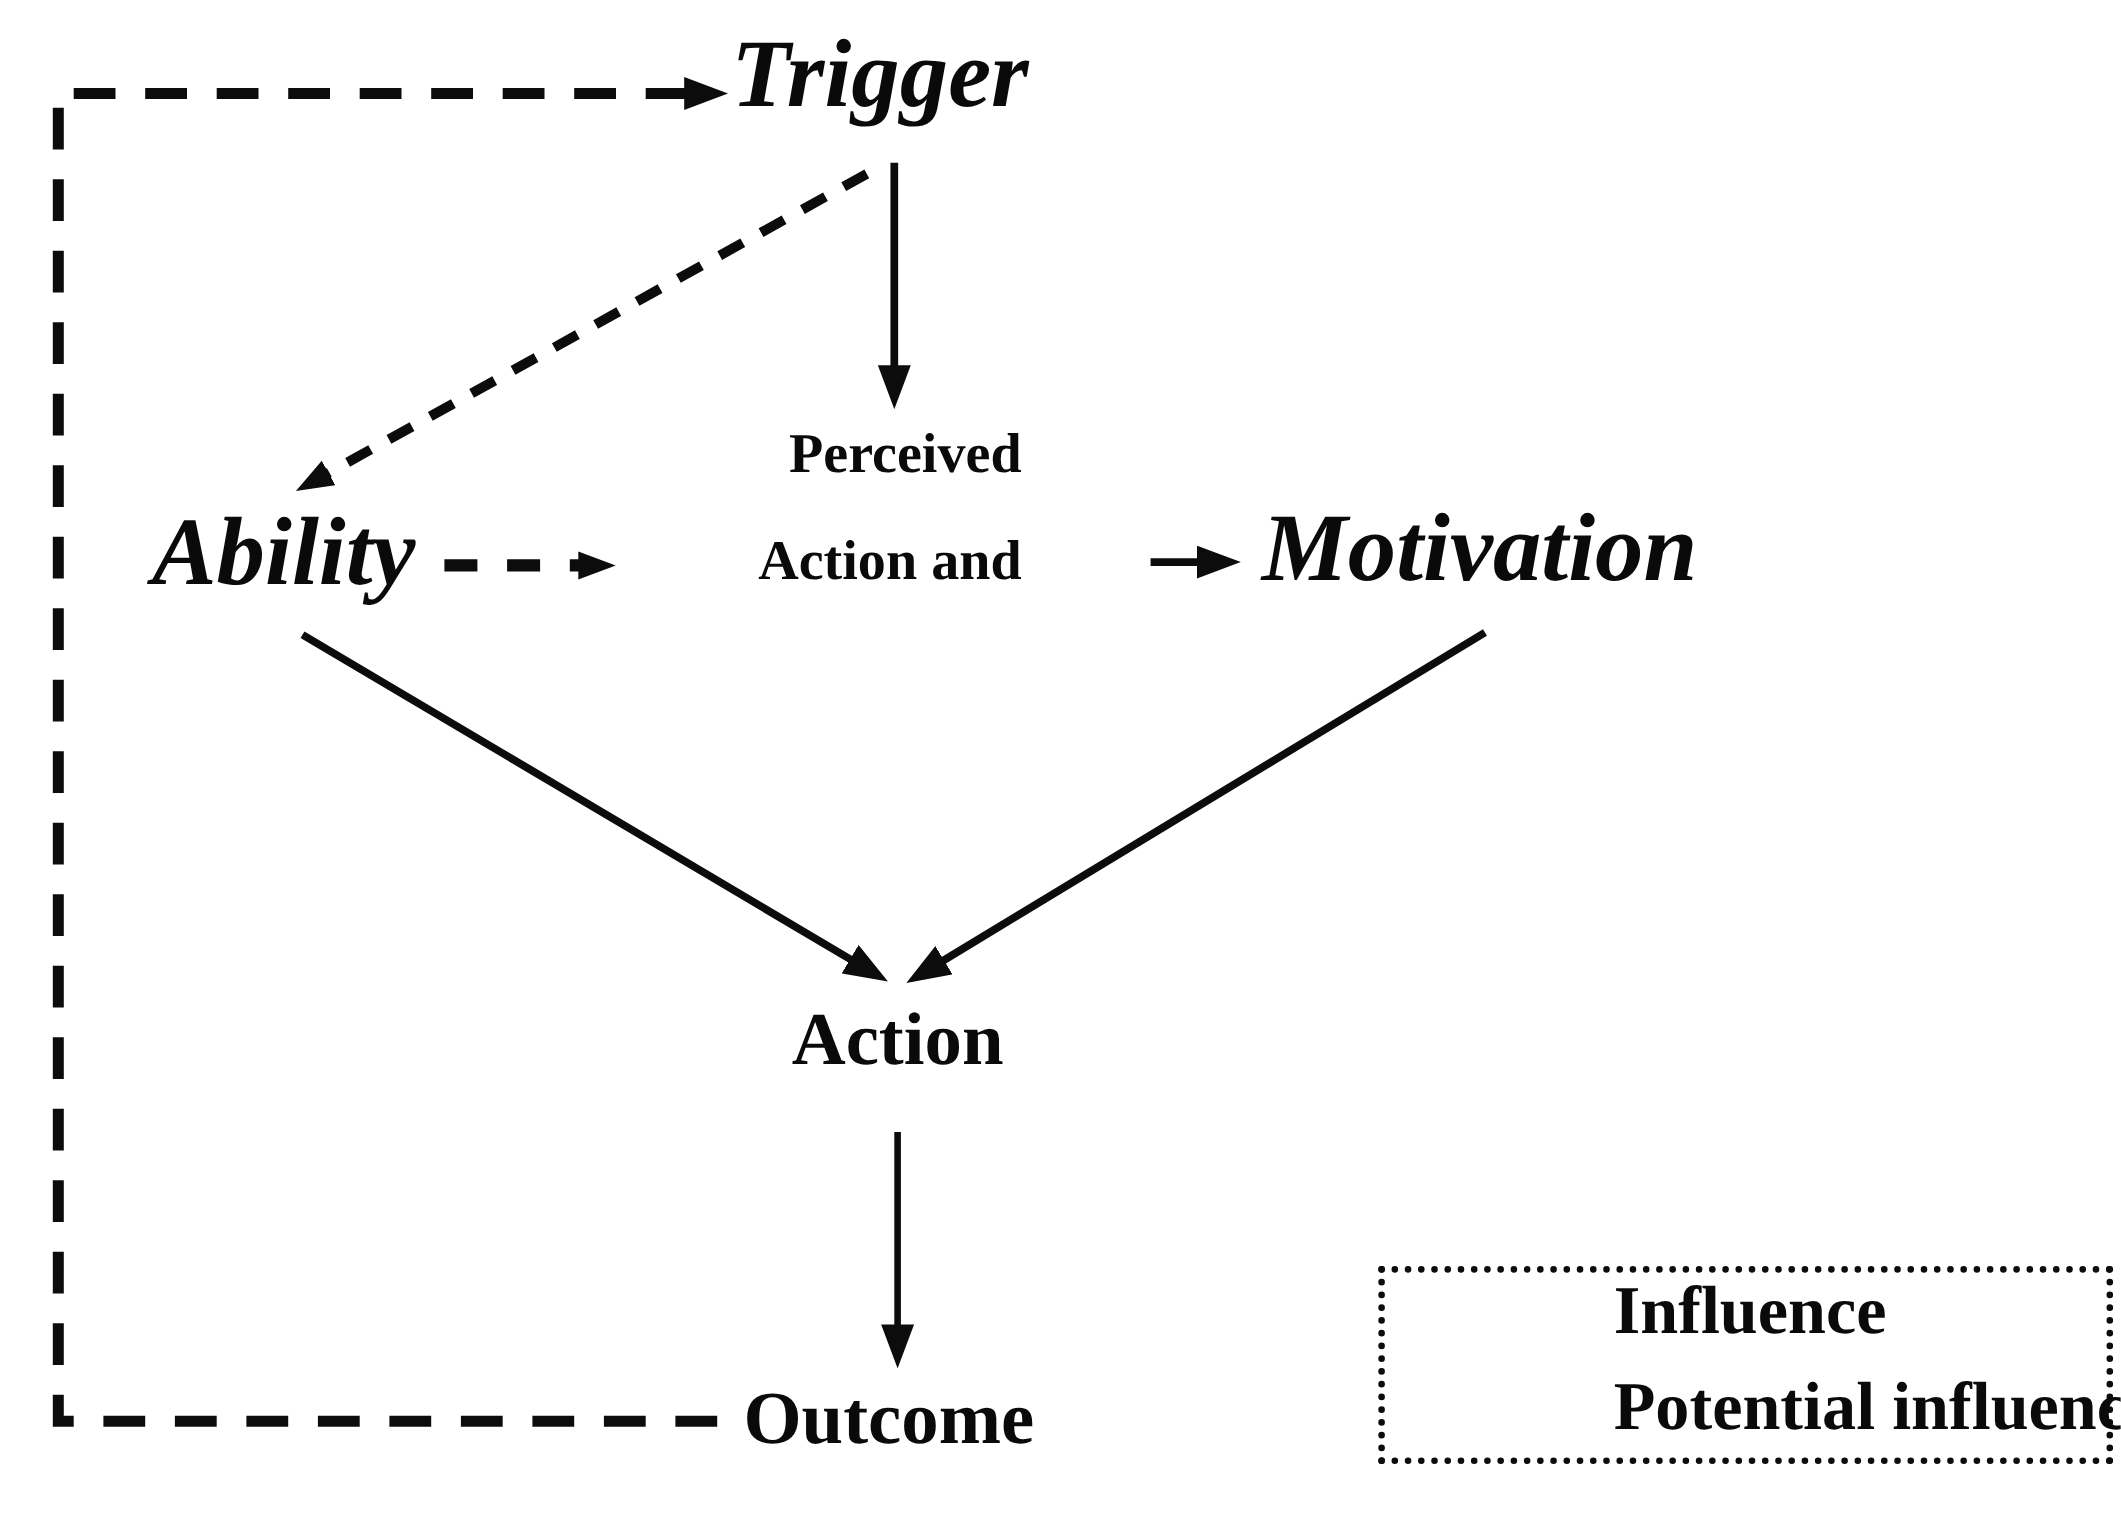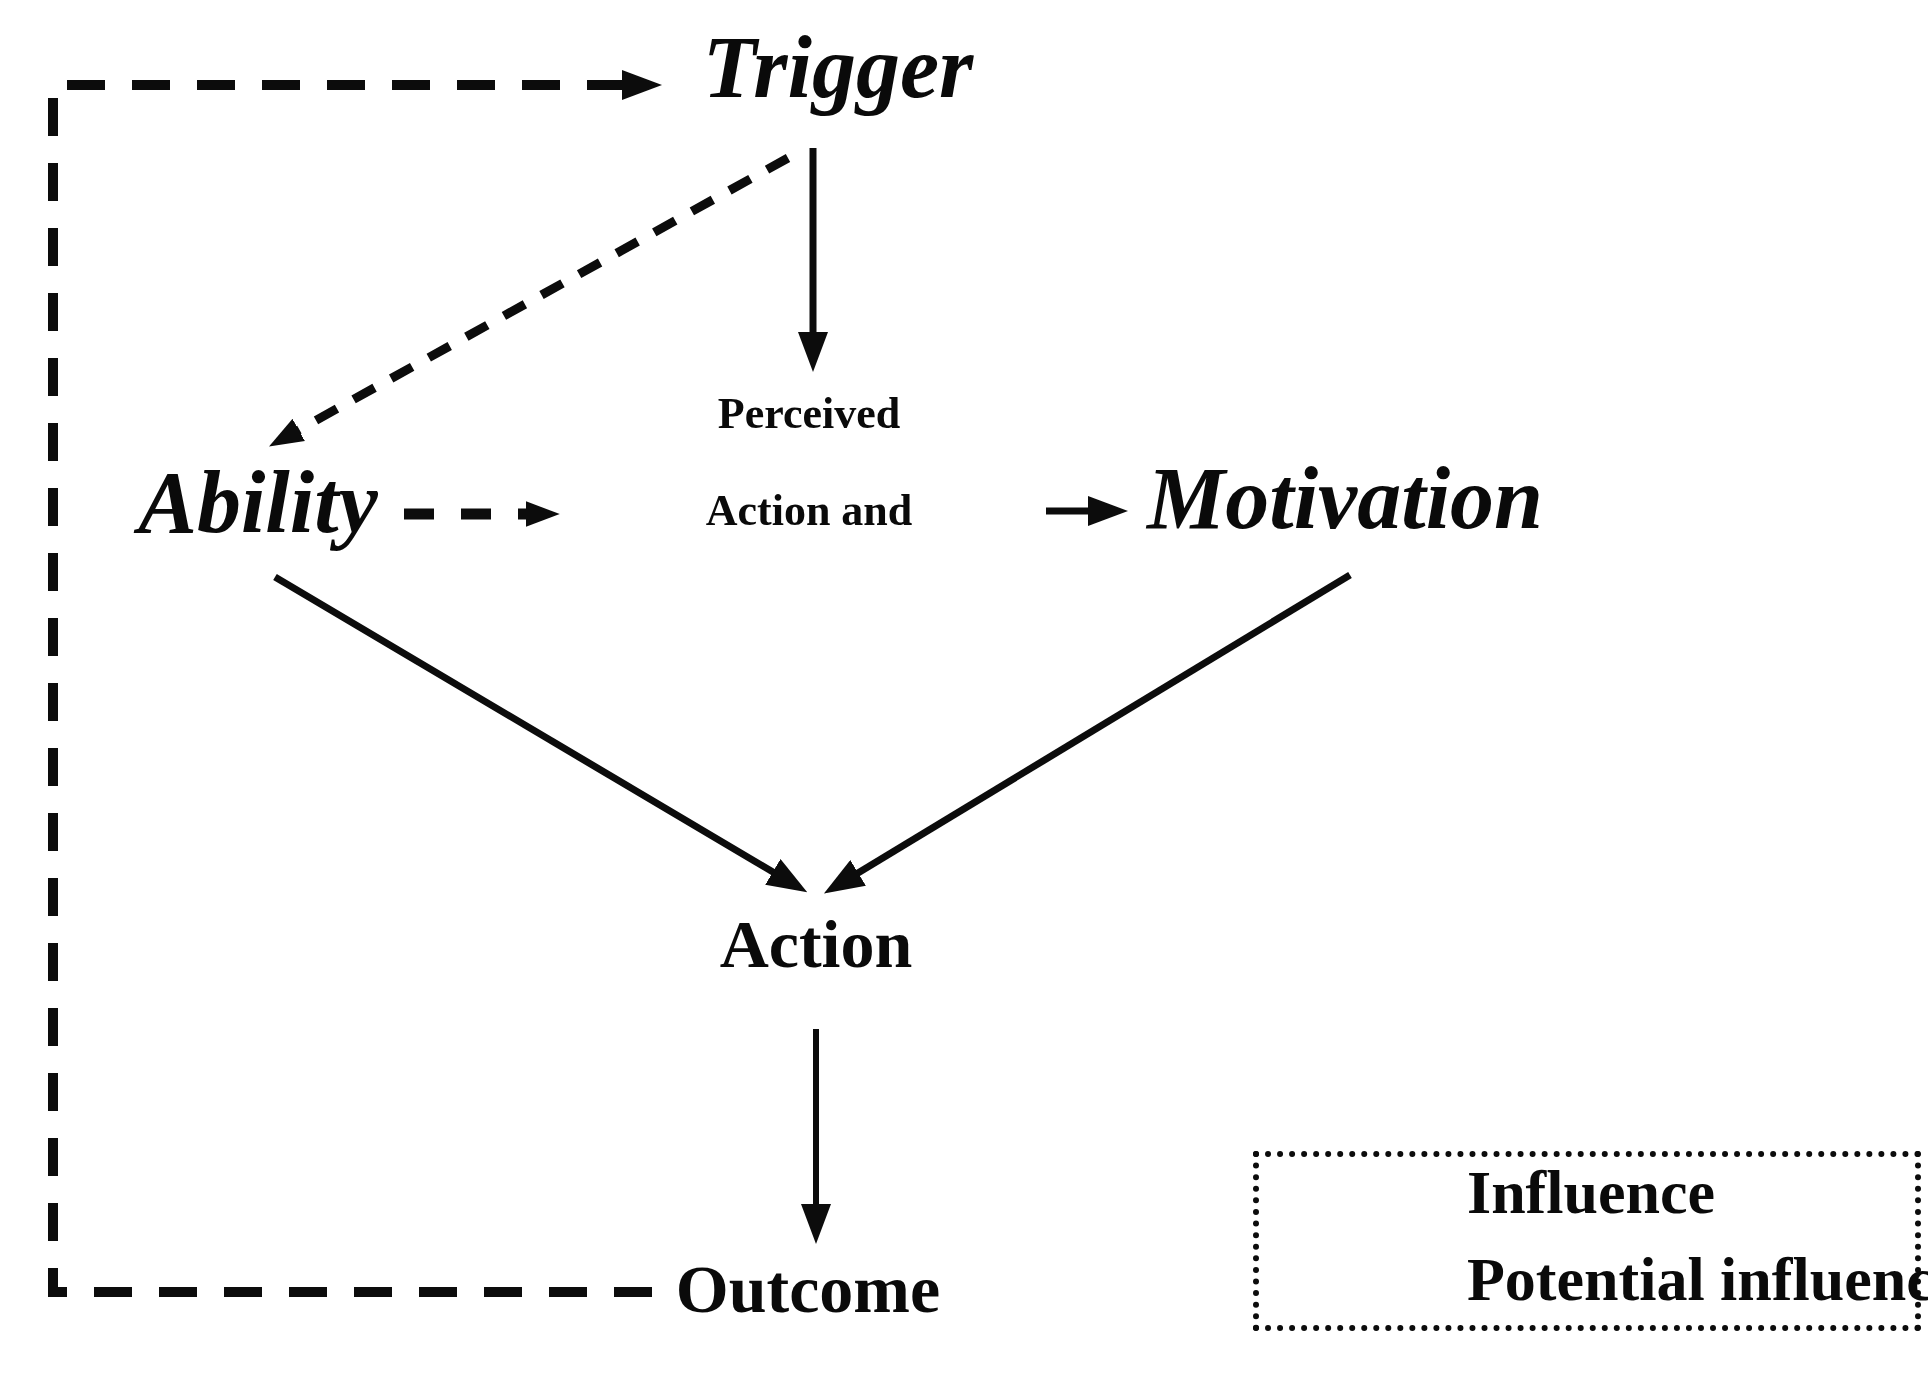--- a/index.html
+++ b/index.html
@@ -31,23 +31,23 @@
     color: #0a0a0a;
   }
   .node.italic {
     font-style: italic;
     font-size: 88px;
   }
   .node.roman {
     font-size: 68px;
   }
   .node.multiline {
-    font-size: 44px;
+    font-size: 51px;
     line-height: 97px;
-    text-align: center;
+    text-align: right;
     transform: translateX(-50%);
   }
   #legend-box {
     position: absolute;
     left: 1253px;
     top: 1151px;
     width: 656px;
     height: 168px;
     border: 6px dotted #0c0c0c;
     background: #ffffff;
@@ -91,21 +91,21 @@
     <path d="M 275,577 L 778,875" fill="none" stroke="#0c0c0c" stroke-width="7" marker-end="url(#ah)"></path>
 
     <path d="M 1350,575 L 853,876" fill="none" stroke="#0c0c0c" stroke-width="7" marker-end="url(#ah)"></path>
 
     <path d="M 816,1029 L 816,1210" fill="none" stroke="#0c0c0c" stroke-width="6" marker-end="url(#ah)"></path>
 
     <path d="M 1280,1197 L 1416,1197" fill="none" stroke="#0c0c0c" stroke-width="8" marker-end="url(#ah)"></path>
     <path d="M 1280,1286 L 1416,1286" fill="none" stroke="#0c0c0c" stroke-width="10" stroke-dasharray="22 19" marker-end="url(#ahd)"></path>
   </svg>
 
-  <div class="node italic" style="left:838px; top:24px;font-style:italic;">Trigger</div>
+  <div class="node italic" style="left:800px; top:24px;font-style:italic;">Trigger</div>
 
   <div class="node italic" style="left:258px; top:459px;">Ability</div>
 
   <div class="node multiline" style="left:809px; top:365px;">
     <div>Perceived</div>
     <div>Action and</div>
   </div>
 
   <div class="node italic" style="left:1345px; top:455px;">Motivation</div>
 

